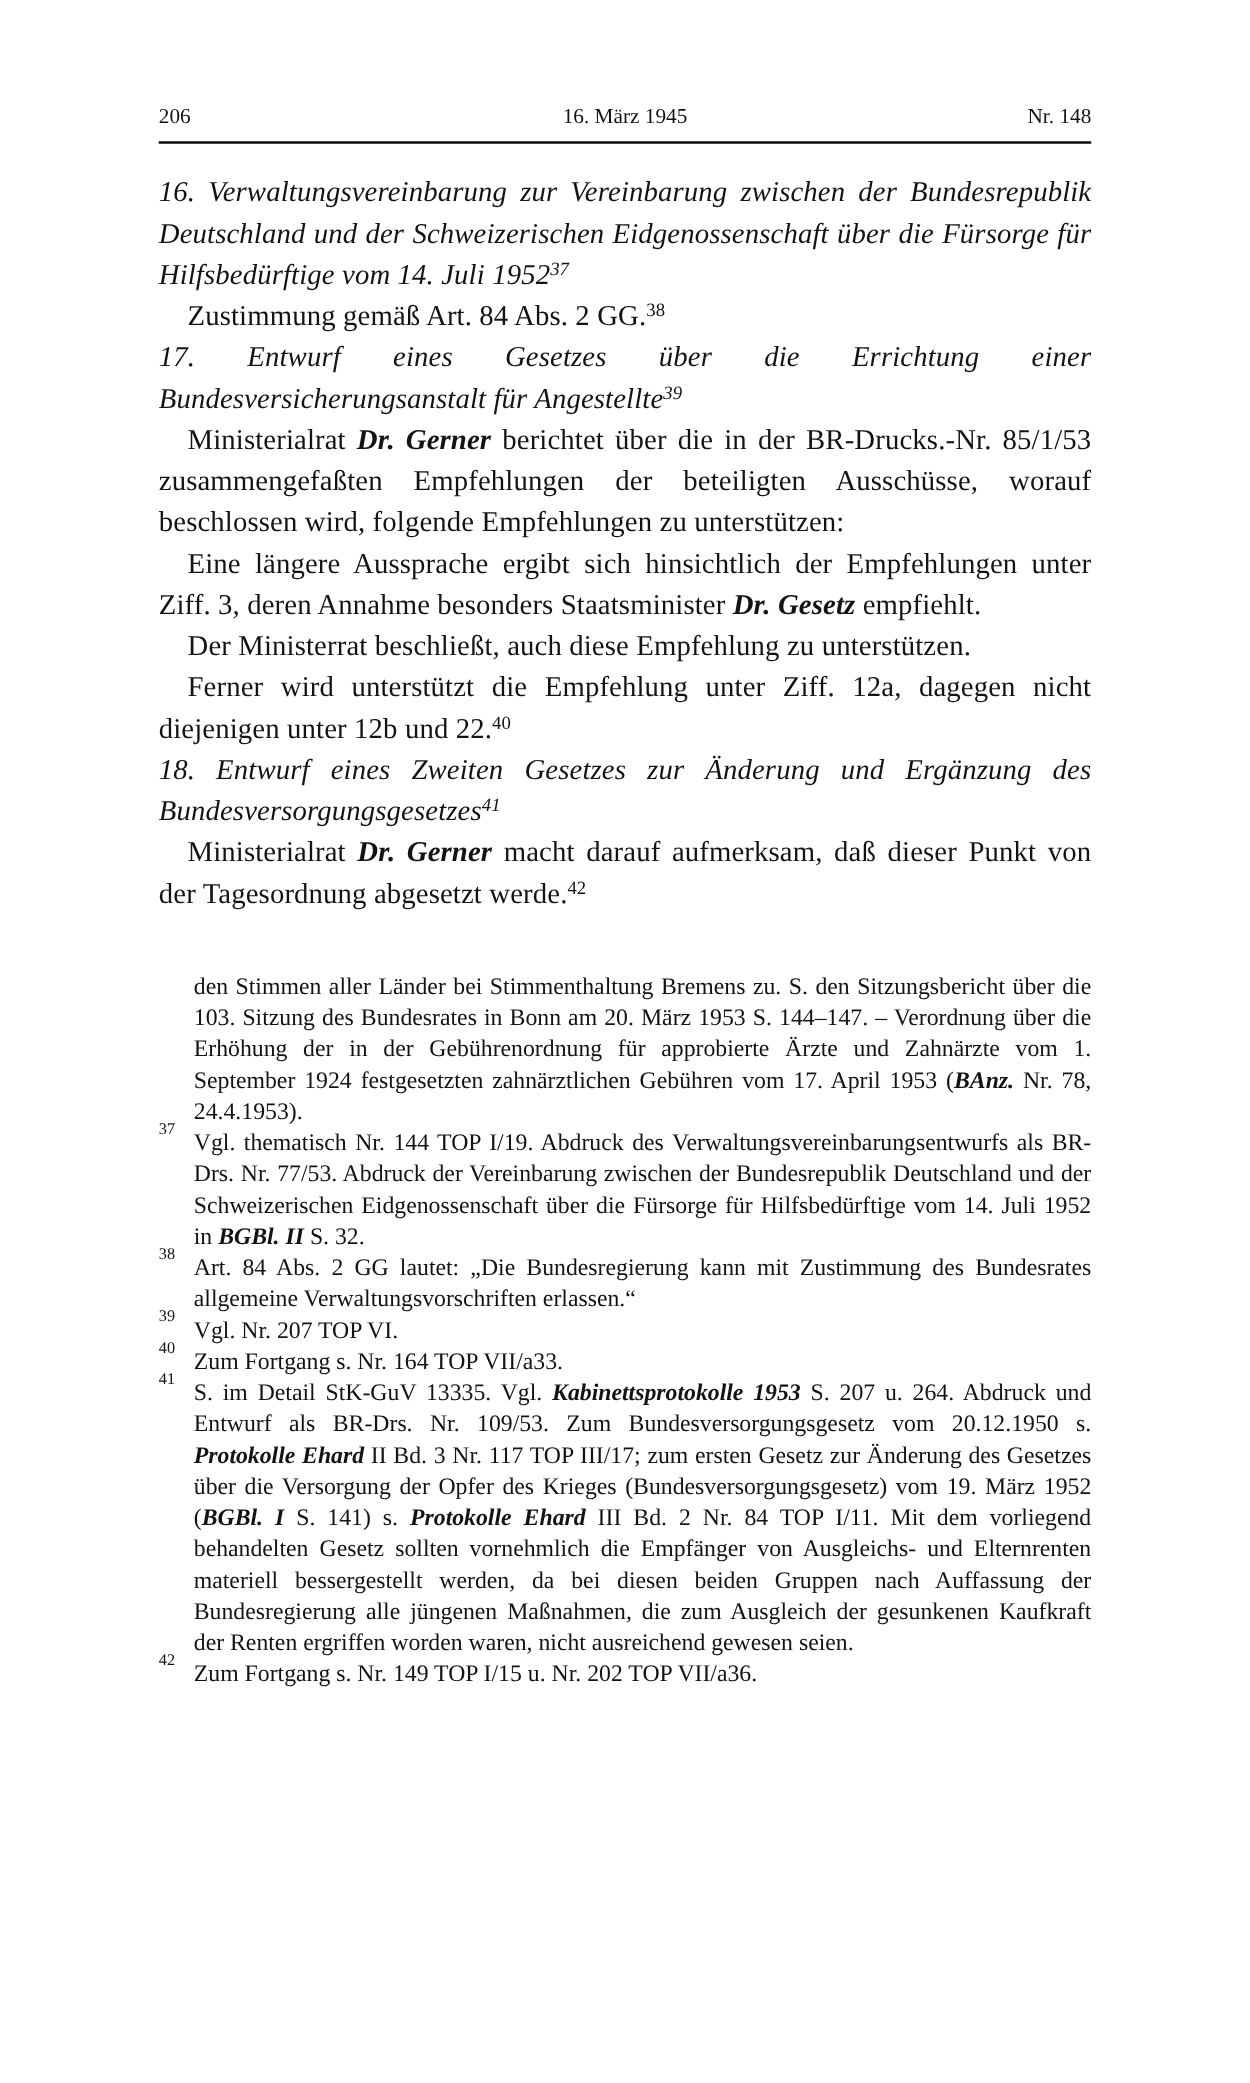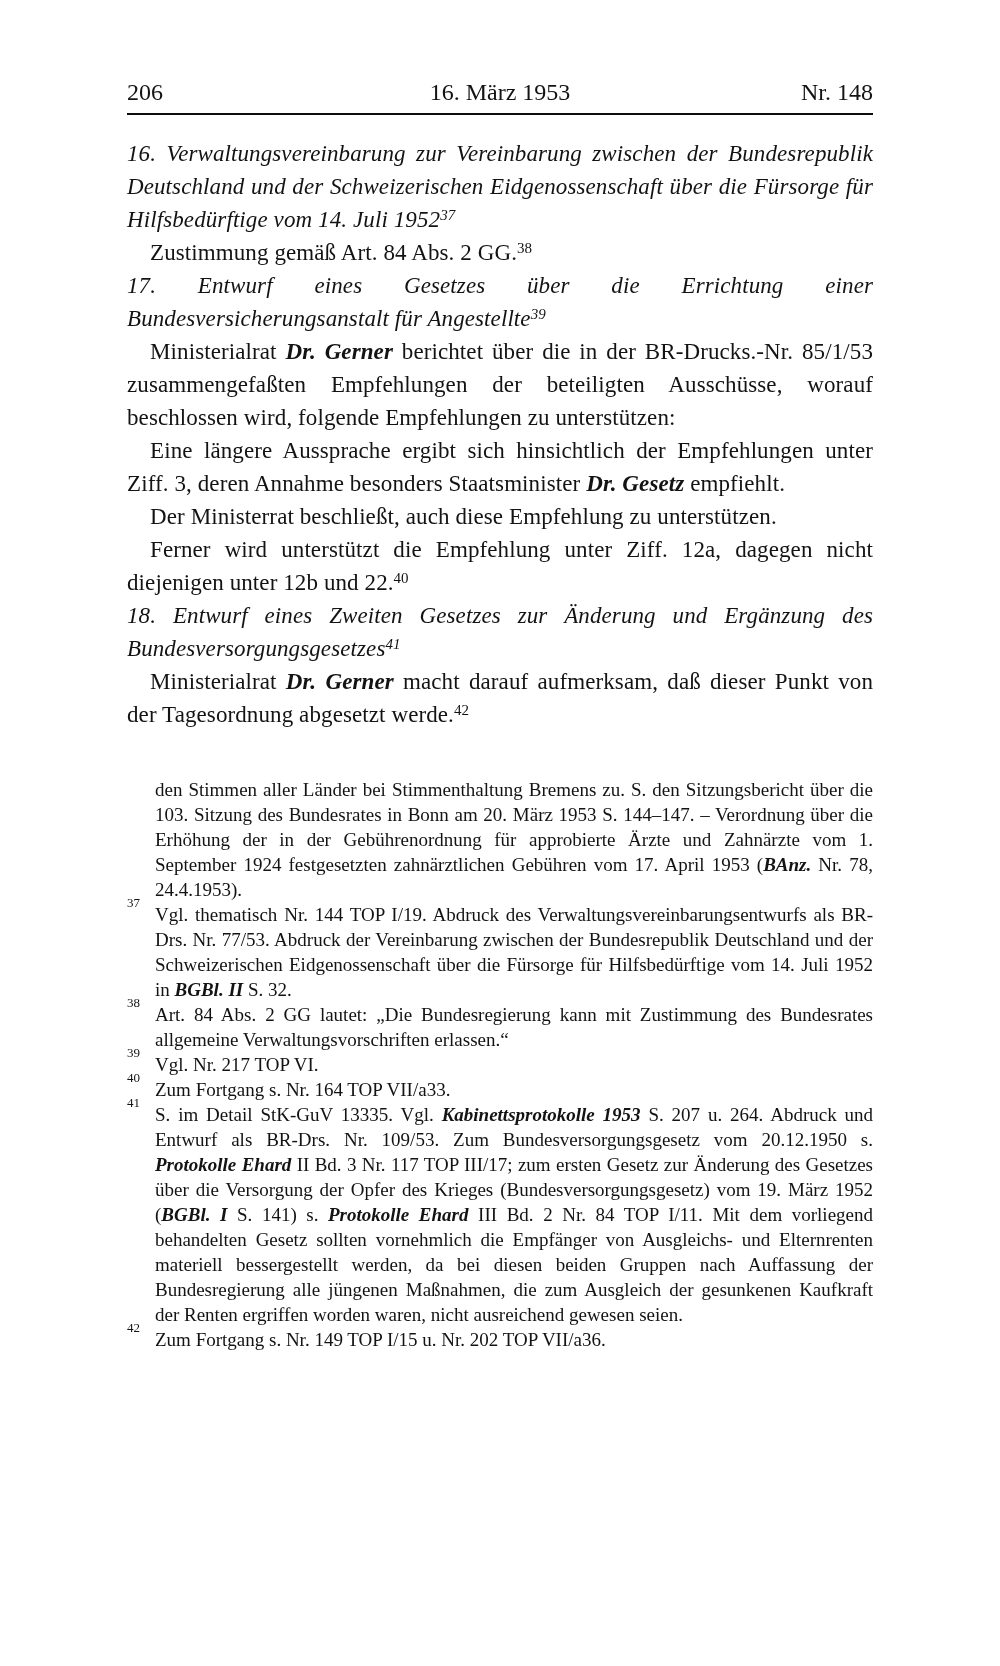--- a/index.html
+++ b/index.html
@@ -18,21 +18,21 @@
   .content {
     position: absolute;
     left: 127px; top: 0;
     width: 746px;
   }
   .hdr {
     display: grid;
     grid-template-columns: 1fr auto 1fr;
     align-items: baseline;
     padding-top: 80px;
-    font-size: 24px;
+    font-size: 17px;
     line-height: 25px;
   }
   .hdr .right { text-align: right; padding-left: 44px; }
   .rule {
     margin-top: 8px;
     border-top: 2px solid #0d0d0d;
     height: 0;
   }
   main.body-text {
     margin-top: 22px;
@@ -70,21 +70,21 @@
   i { font-style: italic; font-weight: bold; }
 </style>
 </head>
 <body>
 
 <div class="page">
   <div class="content">
 
     <header class="hdr">
       <span class="left">206</span>
-      <span class="center">16. März 1953</span>
+      <span class="center">16. März 1945</span>
       <span class="right">Nr. 148</span>
     </header>
 
     <div class="rule"></div>
 
     <main class="body-text" id="body-text">
         <p class="item">16. Verwaltungsvereinbarung zur Vereinbarung zwischen der Bundesrepublik Deutschland und der Schweizerischen Eidgenossenschaft über die Fürsorge für Hilfsbedürftige vom 14. Juli 1952<sup class="fnref">37</sup></p>
         <p class="indent">Zustimmung gemäß Art. 84 Abs. 2 GG.<sup class="fnref">38</sup></p>
         <p class="item">17. Entwurf eines Gesetzes über die Errichtung einer Bundesversicherungsanstalt für Angestellte<sup class="fnref">39</sup></p>
         <p class="indent">Ministerialrat <i>Dr. Gerner</i> berichtet über die in der BR-Drucks.-Nr. 85/1/53 zusammengefaßten Empfehlungen der beteiligten Ausschüsse, worauf beschlossen wird, folgende Empfehlungen zu unterstützen:</p>
@@ -92,20 +92,20 @@
         <p class="indent">Der Ministerrat beschließt, auch diese Empfehlung zu unterstützen.</p>
         <p class="indent">Ferner wird unterstützt die Empfehlung unter Ziff. 12a, dagegen nicht diejenigen unter 12b und 22.<sup class="fnref">40</sup></p>
         <p class="item">18. Entwurf eines Zweiten Gesetzes zur Änderung und Ergänzung des Bundesversorgungsgesetzes<sup class="fnref">41</sup></p>
         <p class="indent">Ministerialrat <i>Dr. Gerner</i> macht darauf aufmerksam, daß dieser Punkt von der Tagesordnung abgesetzt werde.<sup class="fnref">42</sup></p>
       </main>
 
     <section class="footnotes" id="footnotes">
         <div class="fn"><sup class="marker"></sup><span>den Stimmen aller Länder bei Stimmenthaltung Bremens zu. S. den Sitzungsbericht über die 103. Sitzung des Bundesrates in Bonn am 20. März 1953 S. 144–147. – Verordnung über die Erhöhung der in der Gebührenordnung für approbierte Ärzte und Zahnärzte vom 1. September 1924 festgesetzten zahnärztlichen Gebühren vom 17. April 1953 (<i>BAnz.</i> Nr. 78, 24.4.1953).</span></div>
         <div class="fn"><sup class="marker">37</sup><span>Vgl. thematisch Nr. 144 TOP I/19. Abdruck des Verwaltungsvereinbarungsentwurfs als BR-Drs. Nr. 77/53. Abdruck der Vereinbarung zwischen der Bundesrepublik Deutschland und der Schweizerischen Eidgenossenschaft über die Fürsorge für Hilfsbedürftige vom 14. Juli 1952 in <i>BGBl. II</i> S. 32.</span></div>
         <div class="fn"><sup class="marker">38</sup><span>Art. 84 Abs. 2 GG lautet: „Die Bundesregierung kann mit Zustimmung des Bundesrates allgemeine Verwaltungsvorschriften erlassen.“</span></div>
-        <div class="fn"><sup class="marker">39</sup><span>Vgl. Nr. 217 TOP VI.</span></div>
+        <div class="fn"><sup class="marker">39</sup><span>Vgl. Nr. 207 TOP VI.</span></div>
         <div class="fn"><sup class="marker">40</sup><span>Zum Fortgang s. Nr. 164 TOP VII/a33.</span></div>
         <div class="fn"><sup class="marker">41</sup><span>S. im Detail StK-GuV 13335. Vgl. <i>Kabinettsprotokolle 1953</i> S. 207 u. 264. Abdruck und Entwurf als BR-Drs. Nr. 109/53. Zum Bundesversorgungsgesetz vom 20.12.1950 s. <i>Protokolle Ehard</i> II Bd. 3 Nr. 117 TOP III/17; zum ersten Gesetz zur Änderung des Gesetzes über die Versorgung der Opfer des Krieges (Bundesversorgungsgesetz) vom 19. März 1952 (<i>BGBl. I</i> S. 141) s. <i>Protokolle Ehard</i> III Bd. 2 Nr. 84 TOP I/11. Mit dem vorliegend behandelten Gesetz sollten vornehmlich die Empfänger von Ausgleichs- und Elternrenten materiell bessergestellt werden, da bei diesen beiden Gruppen nach Auffassung der Bundesregierung alle jüngenen Maßnahmen, die zum Ausgleich der gesunkenen Kaufkraft der Renten ergriffen worden waren, nicht ausreichend gewesen seien.</span></div>
         <div class="fn"><sup class="marker">42</sup><span>Zum Fortgang s. Nr. 149 TOP I/15 u. Nr. 202 TOP VII/a36.</span></div>
       </section>
 
   </div>
 </div>
 
 </body></html>

